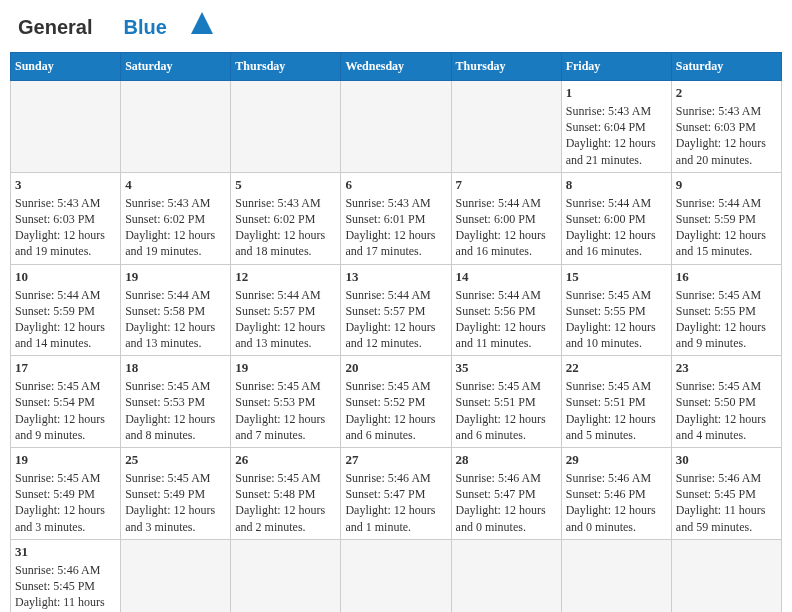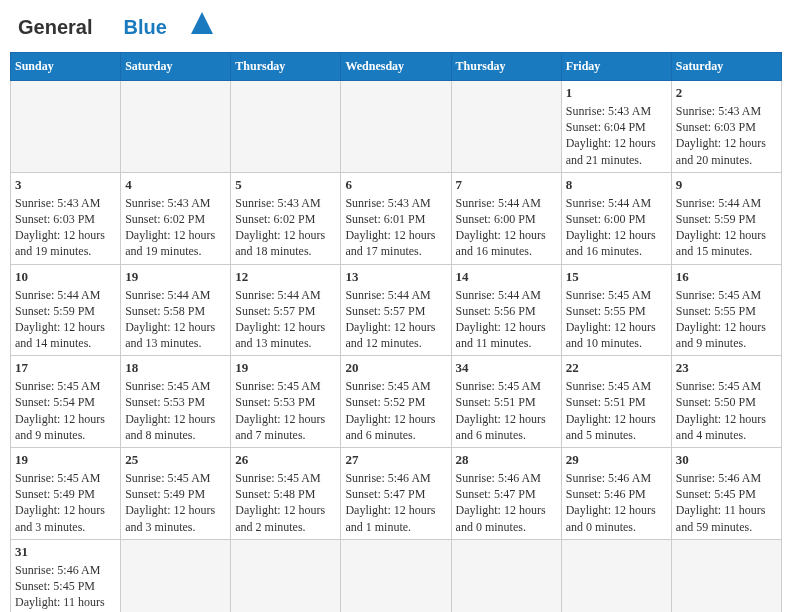--- a/index.html
+++ b/index.html
@@ -244,21 +244,21 @@
 Sunset: 5:53 PM
 Daylight: 12 hours and 7 minutes.</div>
         </td>
         <td>
           <div class="day-number">20</div>
           <div class="day-info">Sunrise: 5:45 AM
 Sunset: 5:52 PM
 Daylight: 12 hours and 6 minutes.</div>
         </td>
         <td>
-          <div class="day-number">34</div>
+          <div class="day-number">35</div>
           <div class="day-info">Sunrise: 5:45 AM
 Sunset: 5:51 PM
 Daylight: 12 hours and 6 minutes.</div>
         </td>
         <td>
           <div class="day-number">22</div>
           <div class="day-info">Sunrise: 5:45 AM
 Sunset: 5:51 PM
 Daylight: 12 hours and 5 minutes.</div>
         </td>

